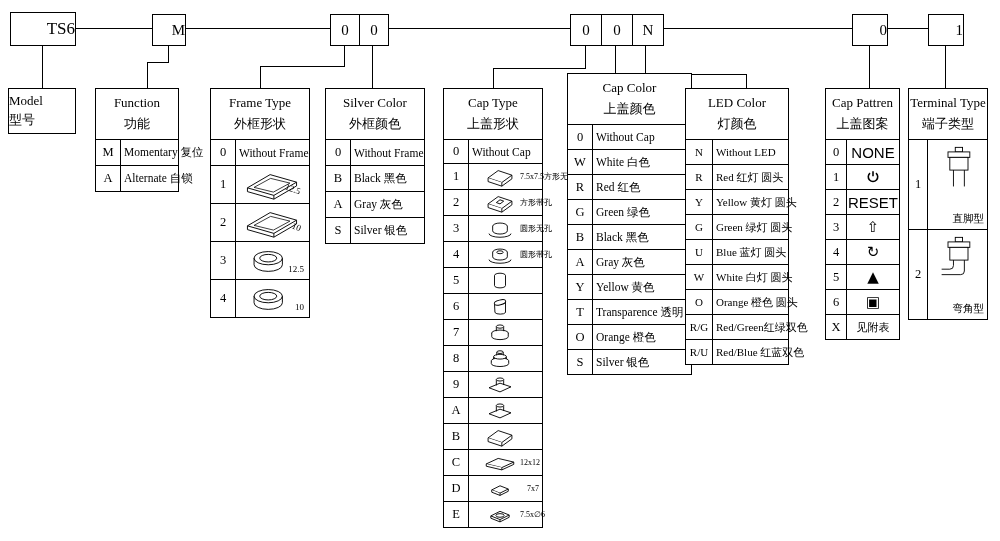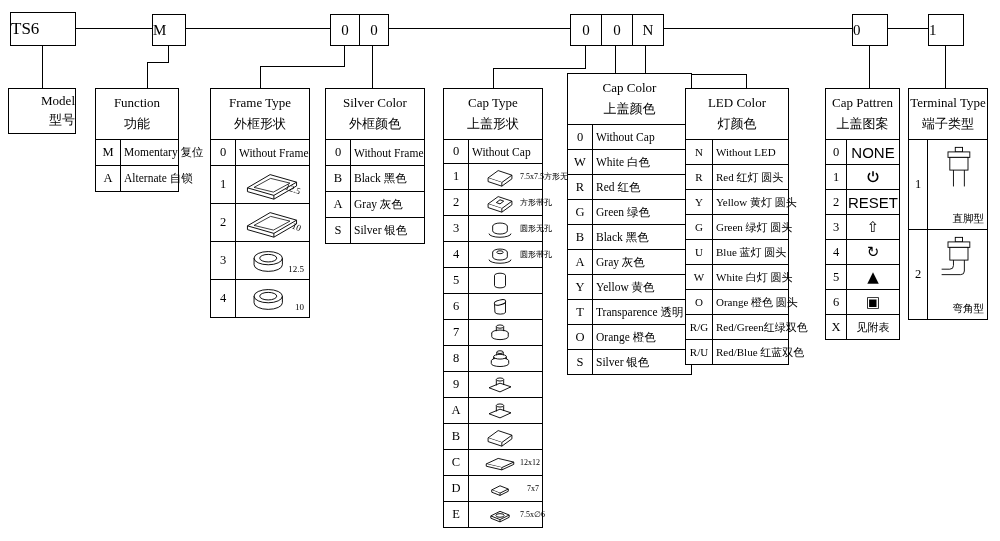--- a/index.html
+++ b/index.html
@@ -1,21 +1,21 @@
 <!DOCTYPE html>
 <html><head>
 <meta charset="utf-8">
 <style>
   html,body{margin:0;padding:0;background:#fff;}
   .canvas{position:relative;width:1000px;height:541px;background:#fff;
           font-family:"Liberation Serif","DejaVu Serif",serif;color:#000;overflow:hidden;}
   svg{display:block;}
   .lines{position:absolute;left:0;top:0;pointer-events:none;}
   .cbox{position:absolute;border:1px solid #000;background:#fff;display:flex;
-        align-items:center;justify-content:flex-start;font-size:15px;}
+        align-items:center;justify-content:flex-end;font-size:15px;}
   .cbox .cell{display:flex;align-items:center;justify-content:center;height:100%;}
   .cbox .cell + .cell{border-left:1px solid #000;}
   .tbl{position:absolute;border:1px solid #000;background:#fff;box-sizing:border-box;}
   .thead{height:50px;display:flex;flex-direction:column;align-items:center;justify-content:center;
          gap:4px;text-align:center;}
   .t-en{font-size:13px;}
   .t-zh{font-size:13px;}
   .row{display:flex;border-top:1px solid #000;box-sizing:border-box;align-items:stretch;}
   .h24{height:24px;} .h25{height:25px;} .h26{height:26px;} .h38{height:38px;} .h90{height:90px;}
   .code{width:24px;min-width:24px;border-right:1px solid #000;display:flex;align-items:center;
@@ -33,21 +33,21 @@
   .dim{position:absolute;font-size:9px;right:5px;bottom:5px;}
   .dim.diag{transform:rotate(20deg);right:8px;bottom:9px;}
   .pval{flex:1;display:flex;align-items:center;justify-content:center;}
   .ptext{font-size:15px;font-weight:normal;font-family:"Liberation Sans","DejaVu Sans",sans-serif;}
   .pzh{font-size:11px;}
   .glyph{font-size:15px;line-height:1;font-family:"DejaVu Sans",sans-serif;}
   .tval{flex:1;position:relative;display:flex;align-items:flex-start;justify-content:center;padding-top:4px;}
   .term-svg{width:40px;height:54px;}
   .tlabel{position:absolute;right:3px;bottom:3px;font-size:10.5px;}
   .mbox{position:absolute;border:1px solid #000;background:#fff;display:flex;flex-direction:column;
-        align-items:flex-end;justify-content:center;gap:2px;font-size:13px;}
+        align-items:flex-start;justify-content:center;gap:2px;font-size:13px;}
 </style>
 </head>
 <body>
 
 <div class="canvas">
 
   <svg width="0" height="0" style="position:absolute" aria-hidden="true">
     <defs>
       <symbol id="sym-frame-sq" viewBox="0 0 64 36">
         <path d="M6 21 L30 7 L58 15 L34 29 Z" fill="#fff" stroke="#000" stroke-width="1"></path>

